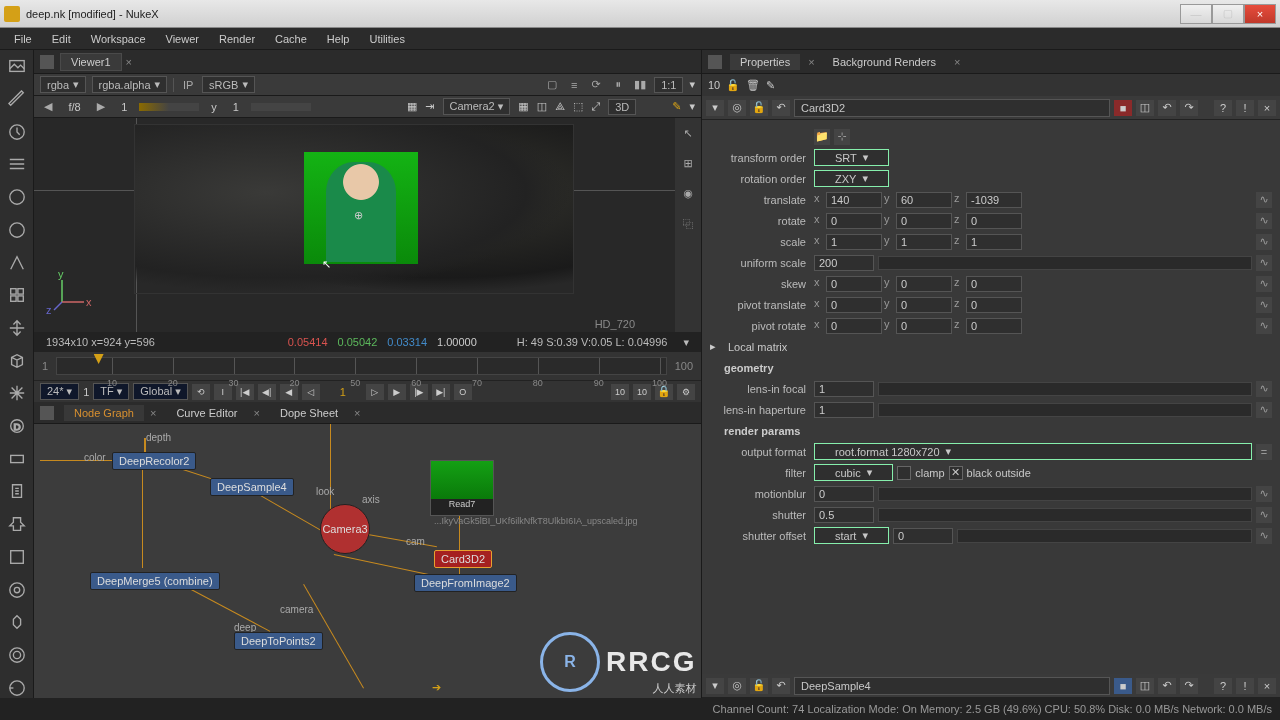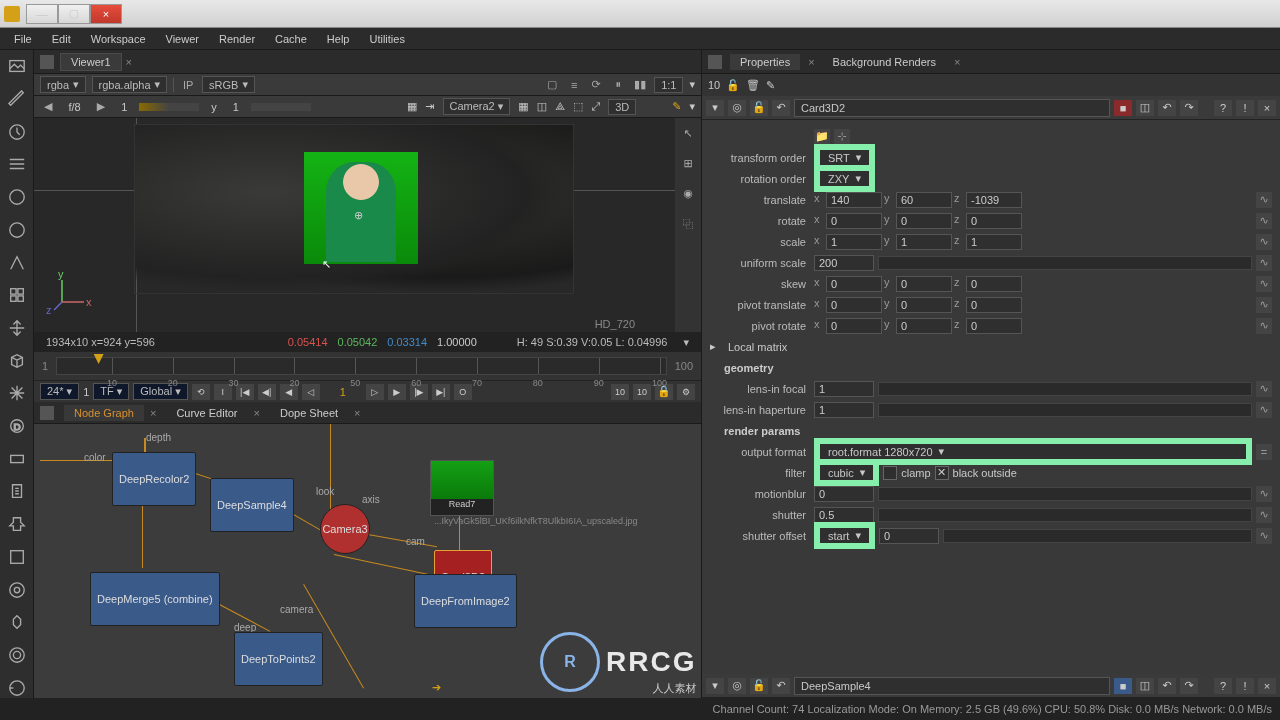--- a/index.html
+++ b/index.html
@@ -65,21 +65,21 @@
 .playbar .pb { width: 18px; height: 16px; background: #444; display: flex; align-items: center; justify-content: center; color: #ccc; cursor: pointer; font-size: 9px; }
 .playbar .drop2 { background: #0f172a; padding: 1px 6px; border: 1px solid #555; color: #bbb; }
 
 
 .ng-tabs { height: 22px; background: #2b2b2b; display: flex; align-items: center; padding: 0 6px; gap: 10px; border-bottom: 1px solid #1a1a1a; }
 .ng-tabs .tab { padding: 2px 10px; color: #ccc; }
 .ng-tabs .tab.active { color: #d89030; background: #383838; }
 .ng-tabs .tabx { color: #888; cursor: pointer; margin-left: -4px; }
 .ng-canvas { flex: 1; background: #3c3c3c; position: relative; overflow: hidden; }
 
-.node { position: absolute; padding: 20px 6px; border: 1px solid #222; color: #ddd; font-size: 10px; border-radius: 2px; }
+.node { position: absolute; padding: 2px 6px; border: 1px solid #222; color: #ddd; font-size: 10px; border-radius: 2px; }
 .n-blue { background: #3a5a8a; }
 .n-red { background: #a52020; }
 .n-cam { background: #b03030; border-radius: 50%; width: 50px; height: 50px; display: flex; align-items: center; justify-content: center; }
 .node-label { position: absolute; color: #aaa; font-size: 10px; }
 .nline { position: absolute; height: 1px; background: #c78a1f; transform-origin: 0 0; }
 
 
 .rp-hdr { height: 24px; background: #2b2b2b; display: flex; align-items: center; padding: 0 6px; border-bottom: 1px solid #1a1a1a; gap: 8px; }
 .rp-hdr .tab { padding: 2px 10px; background: #3a3a3a; color: #ccc; }
 .rp-hdr .tabx { color: #888; cursor: pointer; }
@@ -90,21 +90,21 @@
 .rp-nodehdr .hb.red { background: #8a2a2a; }
 
 .rp-tabs { height: 20px; background: #333; display: flex; align-items: center; padding: 0 6px; gap: 8px; border-bottom: 1px solid #222; }
 .rp-tabs .t { padding: 2px 8px; color: #ccc; }
 .rp-tabs .t.active { background: #444; }
 
 .rp-body { flex: 1; overflow-y: auto; padding: 6px 8px; }
 .rp-row { display: flex; align-items: center; height: 21px; gap: 4px; }
 .rp-row .lbl { width: 100px; text-align: right; color: #bbb; padding-right: 4px; }
 .rp-row .lbl-indent { margin-left: 14px; font-weight: bold; color: #ccc; }
-.rp-row .drop { background: #2f2f2f; padding: 1px 8px; border: 6px solid #86efac; display: flex; align-items: center; gap: 6px; min-width: 50px; }
+.rp-row .drop { background: #2f2f2f; padding: 1px 20px; border: 1px solid #86efac; display: flex; align-items: center; gap: 6px; min-width: 50px; }
 .rp-row .xyz { display: flex; gap: 2px; flex: 1; }
 .rp-row .xyz .axlbl { color: #999; width: 10px; }
 .rp-row .xyz input, .rp-row input.single { background: #2f2f2f; border: 1px solid #555; color: #ccc; padding: 1px 4px; width: 56px; font-size: 11px; }
 .rp-row input.single { flex: 0 0 60px; }
 .rp-row .slider { flex: 1; height: 14px; background: #2a2a2a; border: 1px solid #444; position: relative; }
 .rp-row .anim { width: 16px; height: 16px; background: #444; color: #999; display: flex; align-items: center; justify-content: center; cursor: pointer; }
 .rp-row .exp { width: 14px; color: #ccc; cursor: pointer; }
 .rp-row .chk { width: 14px; height: 14px; border: 1px solid #666; background: #2f2f2f; display: inline-flex; align-items: center; justify-content: center; }
 
 
@@ -128,20 +128,21 @@
 .logo-ov { position: absolute; left: 540px; bottom: 28px; display: flex; align-items: center; gap: 6px; pointer-events: none; }
 .logo-ov .circ { width: 60px; height: 60px; border: 3px solid #8ab4e8; border-radius: 50%; display: flex; align-items: center; justify-content: center; color: #8ab4e8; font-weight: bold; font-size: 16px; }
 .logo-ov .txt { font-size: 28px; font-weight: bold; color: #e8e8e8; letter-spacing: 2px; }
 .logo-ov .sub { position: absolute; right: 0; bottom: -4px; font-size: 11px; color: #ccc; }
 </style>
 </head>
 <body>
 
 <div class="titlebar">
   <div class="icon"></div>
+  <div class="title">deep.nk [modified] - NukeX</div>
   <div class="winbtns">
     <div class="winbtn">—</div>
     <div class="winbtn">▢</div>
     <div class="winbtn close">
         <span>×</span>
       </div>
   </div>
 </div>
 
 <div class="menubar">

